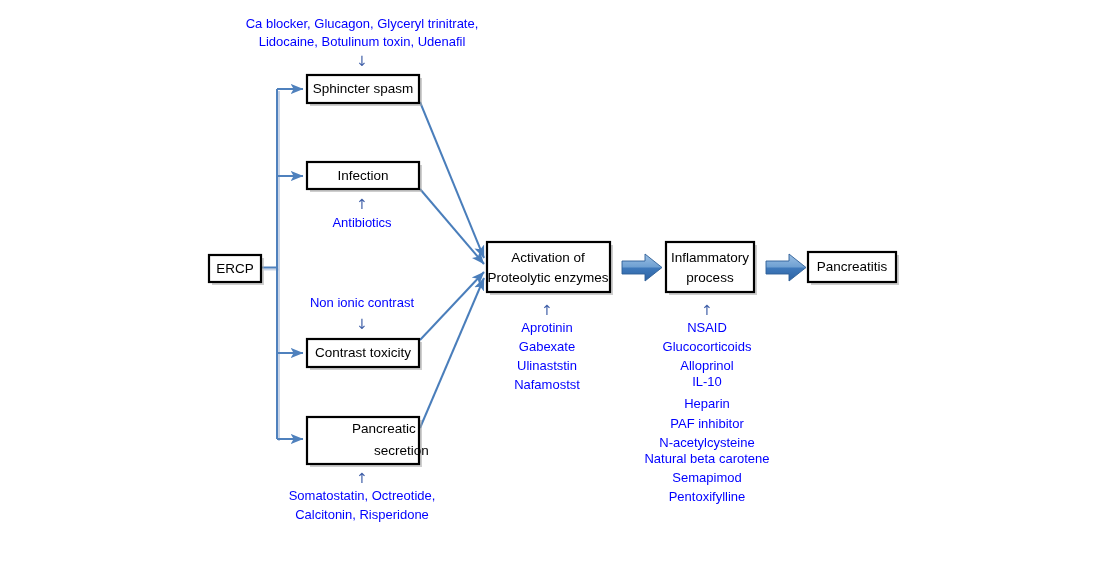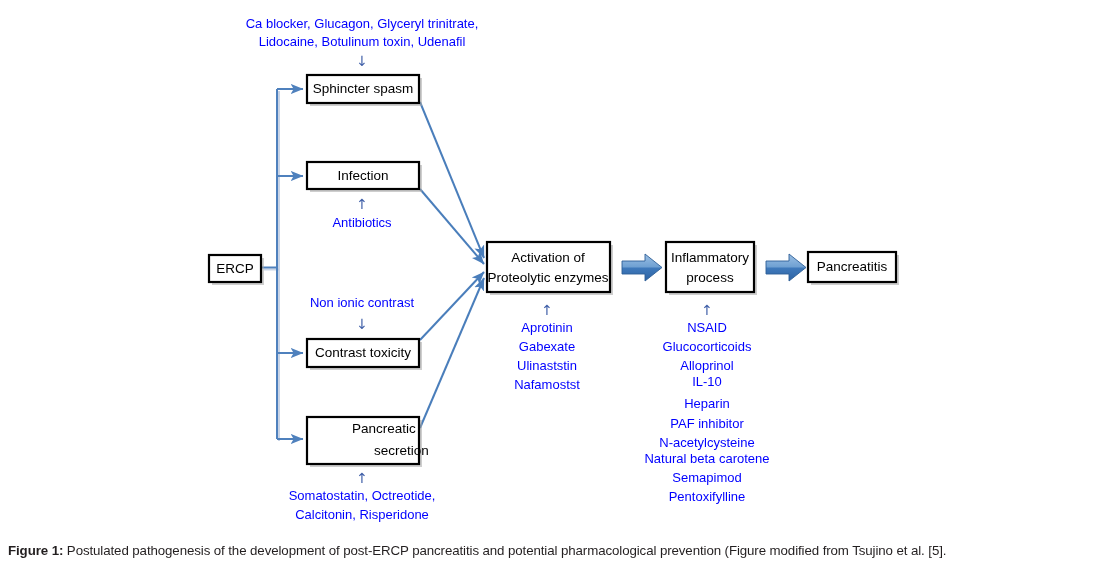--- a/index.html
+++ b/index.html
@@ -226,18 +226,14 @@
       <text class="drug-text" x="707" y="383">IL-10</text>
       <text class="drug-text" x="707" y="405">Heparin</text>
       <text class="drug-text" x="707" y="425">PAF inhibitor</text>
       <text class="drug-text" x="707" y="444">N-acetylcysteine</text>
       <text class="drug-text" x="707" y="460">Natural beta carotene</text>
       <text class="drug-text" x="707" y="479">Semapimod</text>
       <text class="drug-text" x="707" y="498">Pentoxifylline</text>
     </g>
   </svg>
 
-  <div class="caption">
-    <b>Figure 1:</b>
-    <span>Postulated pathogenesis of the development of post-ERCP pancreatitis and potential pharmacological prevention (Figure modified from Tsujino et al. [5].</span>
-  </div>
 
 </div>
 
 </body></html>

